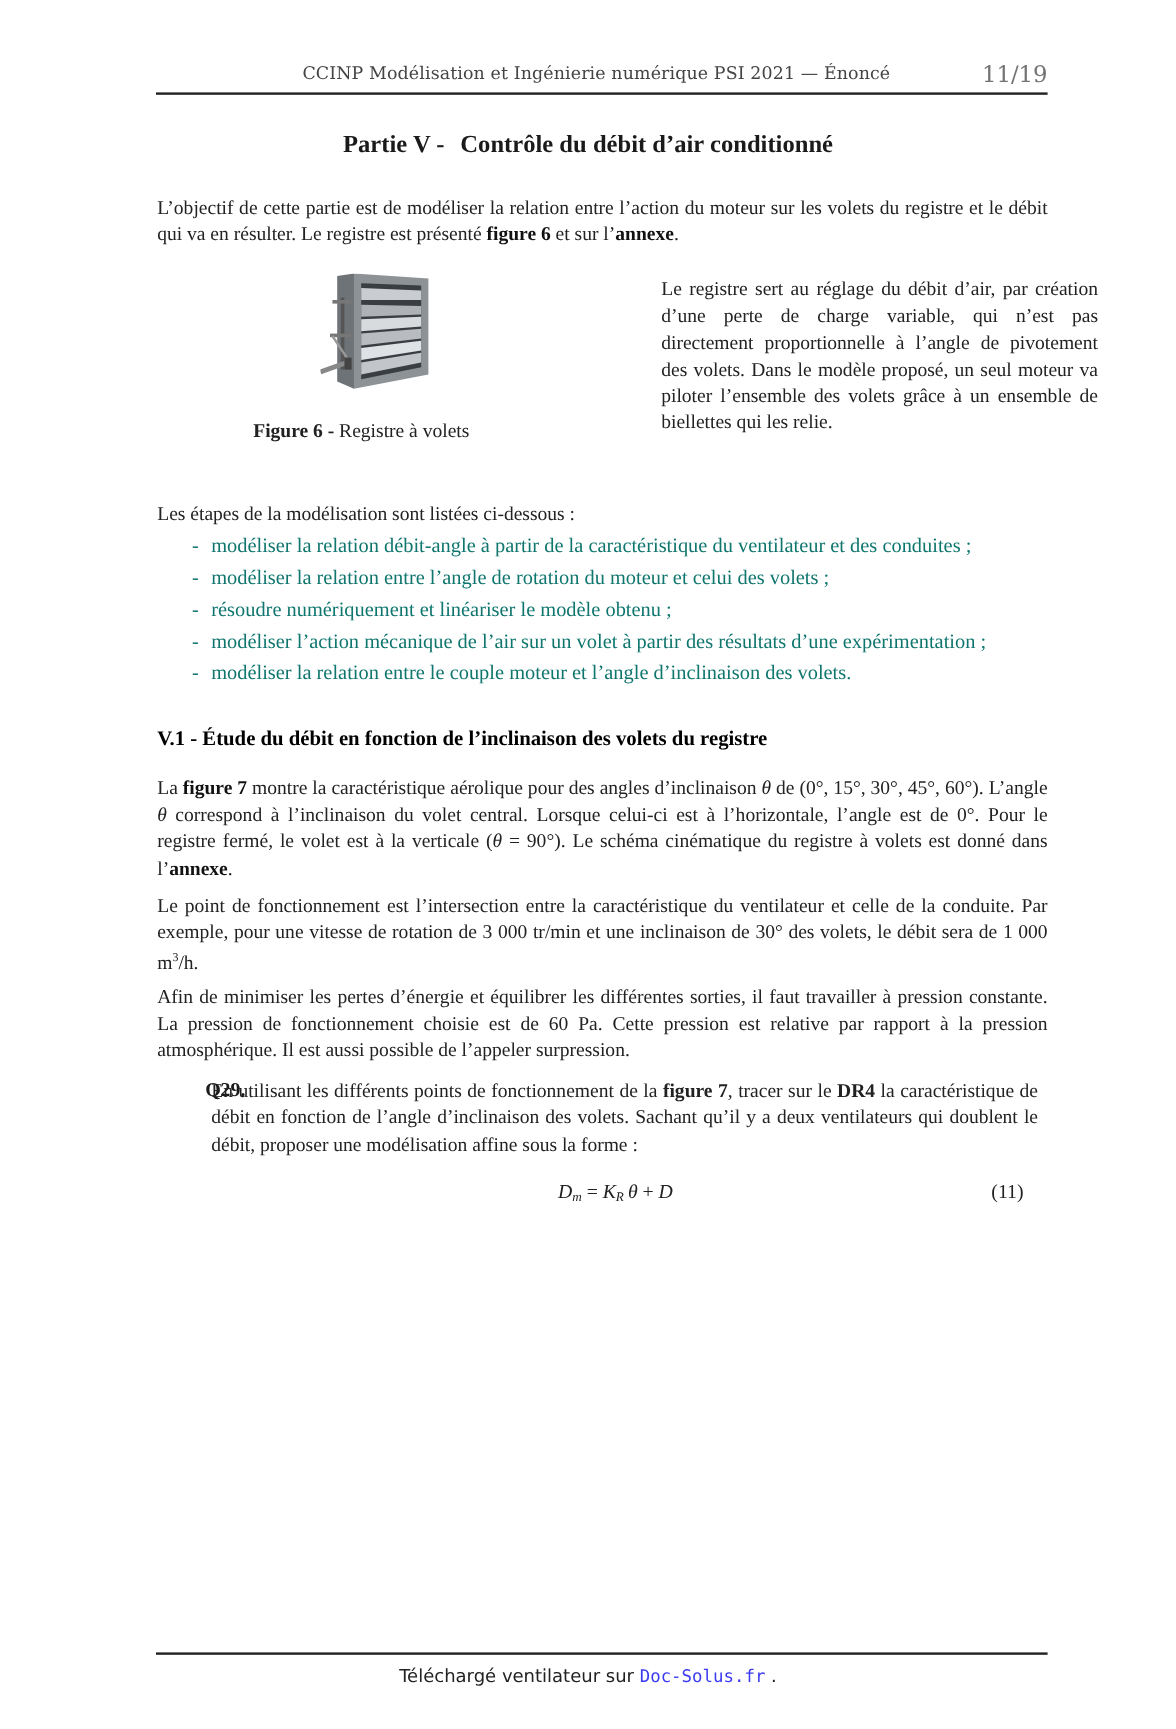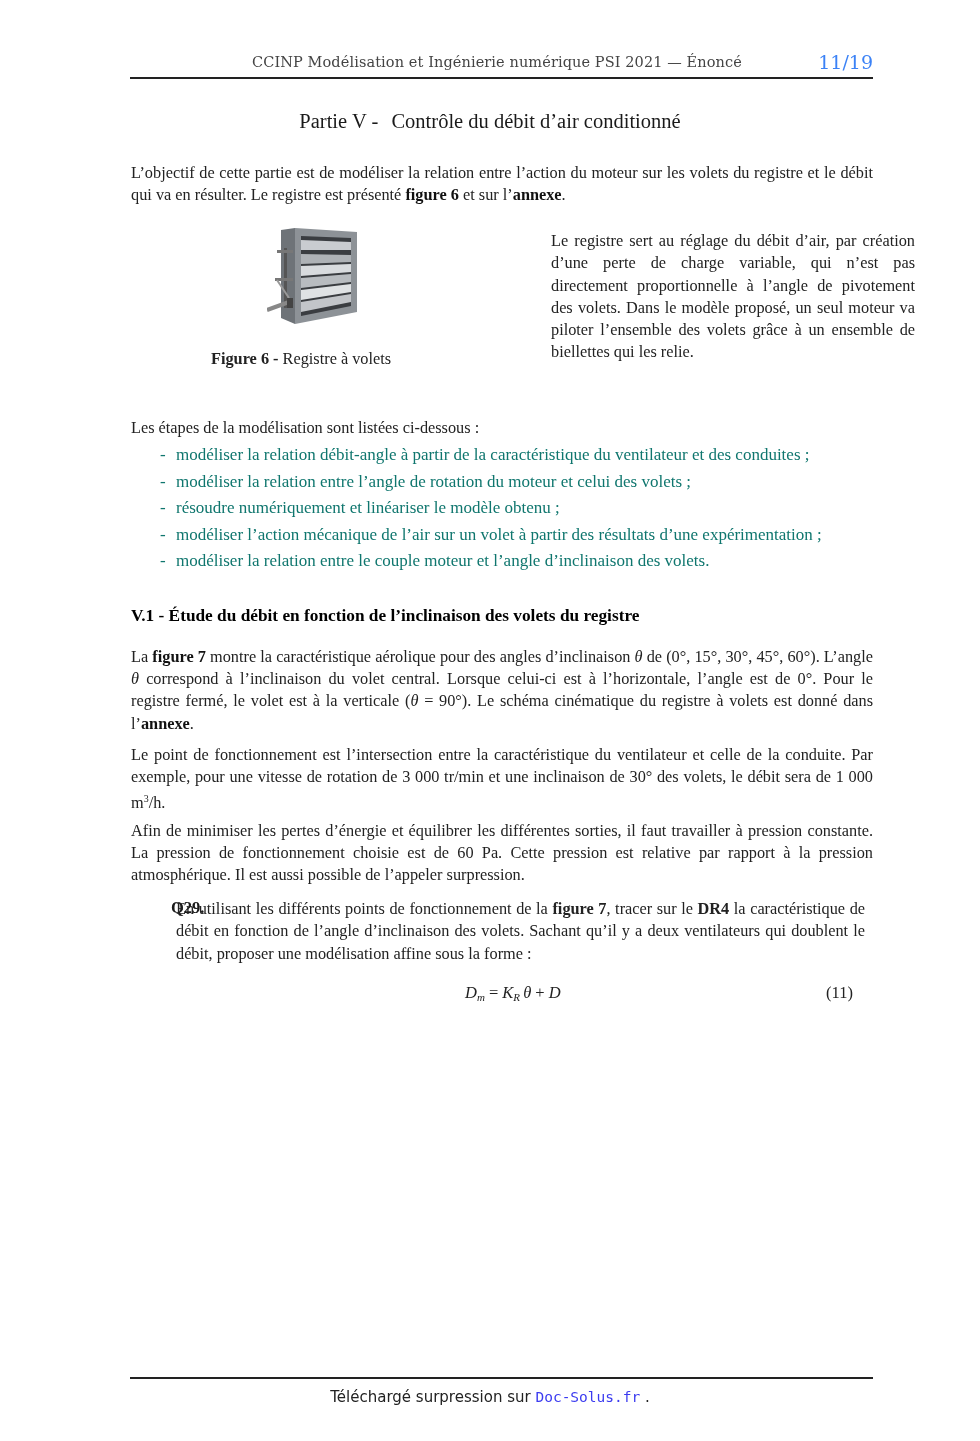--- a/index.html
+++ b/index.html
@@ -1,24 +1,24 @@
 <!DOCTYPE html>
 <html><head>
 <meta charset="utf-8">
 <style>
   html, body { margin: 0; padding: 0; background: #ffffff; }
   body { width: 980px; height: 1441px; position: relative; overflow: hidden; color: #1a1a1a; font-family: "Liberation Serif", "DejaVu Serif", serif; }
   .page { position: absolute; left: 0; top: 0; width: 968px; height: 1441px; }
 
   .header { position: absolute; left: 130px; top: 54px; width: 743px; height: 24px; }
   .header-title { position: absolute; left: 122px; top: 0; font-family: "DejaVu Serif", serif; font-size: 14.5px; color: #444; letter-spacing: 0.1px; }
-  .header-page { position: absolute; right: 0; top: -3px; font-family: "DejaVu Serif", serif; font-size: 19px; color: #3b82f6; }
+  .header-page { position: absolute; right: 0; top: -3px; font-family: "DejaVu Serif", serif; font-size: 19px; color: #737373; }
   .header-rule { position: absolute; left: 130px; top: 77px; width: 743px; height: 1.5px; background: #222; }
 
-  .part-title { position: absolute; left: 0; width: 980px; top: 110px; text-align: center; font-weight: normal; font-size: 20.5px; color: #1a1a1a; }
+  .part-title { position: absolute; left: 0; width: 980px; top: 110px; text-align: center; font-weight: bold; font-size: 20.5px; color: #1a1a1a; }
   .part-title .num { margin-right: 8px; }
 
   .para { position: absolute; left: 131px; width: 742px; font-size: 16.3px; line-height: 22.2px; text-align: justify; color: #222; }
   .para b { color: #111; }
 
   .figure { position: absolute; left: 205px; top: 228px; width: 215px; }
   .figure-img { position: absolute; left: 62px; top: 0; width: 92px; height: 100px; }
   .figure-caption { position: absolute; left: 6px; top: 121px; width: 220px; font-size: 16.3px; color: #222; white-space: nowrap; }
 
   .sidetext { position: absolute; left: 509px; top: 230px; width: 364px; font-size: 16.3px; line-height: 22.3px; text-align: justify; color: #222; margin-left: 42px; }
@@ -107,15 +107,15 @@
   <div class="para" style="top:820px;">Afin de minimiser les pertes d’énergie et équilibrer les différentes sorties, il faut travailler à pression constante. La pression de fonctionnement choisie est de 60 Pa. Cette pression est relative par rapport à la pression atmosphérique. Il est aussi possible de l’appeler surpression.</div>
 
   <div class="q-label">Q29.</div>
   <div class="q-body"><span>En utilisant les différents points de fonctionnement de la </span><b>figure 7</b><span>, tracer sur le </span><b>DR4</b><span> la caractéristique de débit en fonction de l’angle d’inclinaison des volets. Sachant qu’il y a deux ventilateurs qui doublent le débit, proposer une modélisation affine sous la forme :</span></div>
 
   <div class="equation"><span>D</span><sub>m</sub><span class="op">=</span><span>K</span><sub>R</sub> <span>θ</span><span class="op">+</span><span>D</span></div>
   <div class="eq-number">(11)</div>
 
 
   <div class="footer-rule"></div>
-  <div class="footer"><span>Téléchargé surpression sur </span><a class="link">Doc-Solus.fr</a><span> .</span></div>
+  <div class="footer"><span>Téléchargé ventilateur sur </span><a class="link">Doc-Solus.fr</a><span> .</span></div>
 
 </div>
 
 </body></html>

